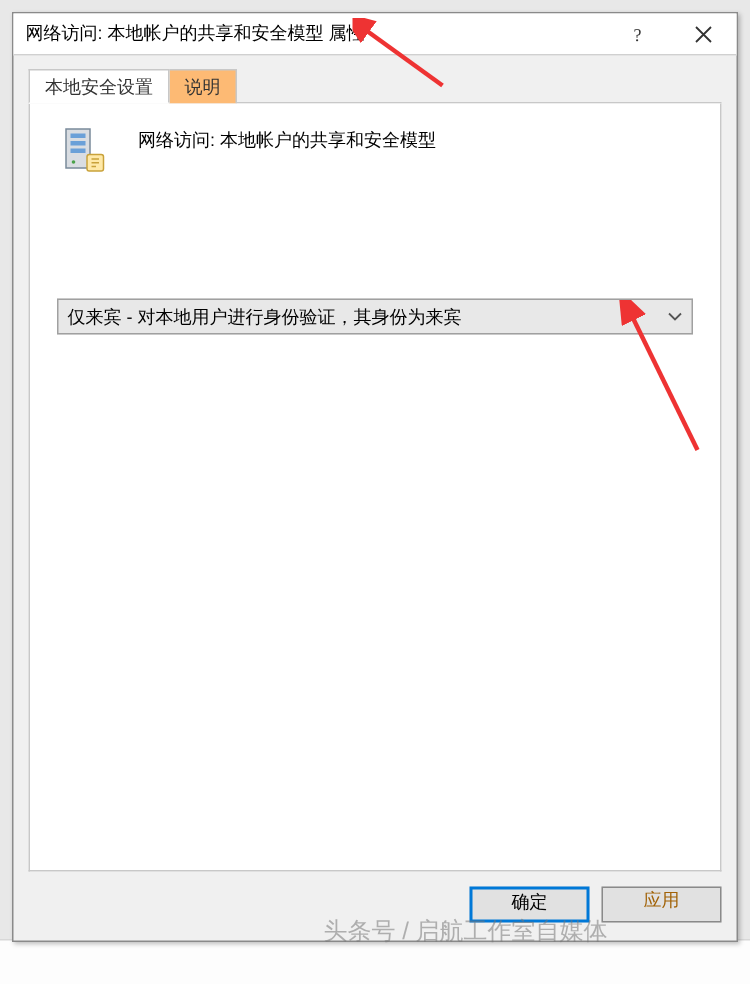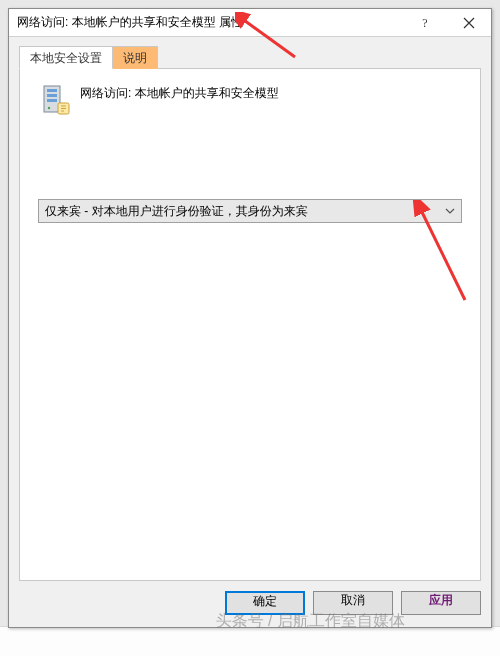--- a/index.html
+++ b/index.html
@@ -60,21 +60,21 @@
     .tabpanel {
       flex: 1;
       border: 1px solid #c8c8c8;
       border-top: none;
       background: #fff;
       padding: 14px 18px;
       display: flex; flex-direction: column;
       position: relative;
     }
     .head-row {
-      display: flex; align-items: flex-start; gap: 8px;
+      display: flex; align-items: flex-start; gap: 20px;
     }
     .policy-icon {
       width: 34px; height: 34px;
       display: flex; align-items:center; justify-content:center;
       flex-shrink: 0;
     }
     .policy-title { font-size: 12px; color: #000; padding-top: 2px; }
     .select-row { margin-top: 82px; }
     .select {
       width: 100%;
@@ -93,21 +93,21 @@
     }
     .btn {
       min-width: 80px; height: 24px;
       border: 1px solid #8a8a8a;
       background: #e1e1e1;
       font-size: 12px; color: #000;
       display: flex; align-items: flex-start; justify-content: center;
       padding: 0 12px;
     }
     .btn.default { border: 2px solid #0078d7; padding: 0 11px; }
-    .btn.disabled { color: #701a75; font-weight: bold; }
+    .btn.disabled { color: #a16207; }
     .arrow {
       position: absolute;
       pointer-events: none;
     }
     .watermark {
       position: absolute;
       bottom: 24px; right: 95px;
       font-size: 16px;
       color: rgba(120,120,120,0.55);
       z-index: 100;
@@ -177,23 +177,20 @@
             <path d="M1 1 L5 5 L9 1" stroke="#555" stroke-width="1.2" fill="none"></path>
           </svg>
         </div>
       </div>
     </div>
   </div>
 
   <div class="button-row">
     <div class="btn default">
       <span>确定</span>
-    </div>
-    <div class="btn">
-      <span>取消</span>
     </div>
     <div class="btn disabled">
       <span>应用</span>
     </div>
   </div>
 
 </div>
 
 <svg class="arrow" style="left:235px; top:12px;" width="70" height="50">
   <defs>

